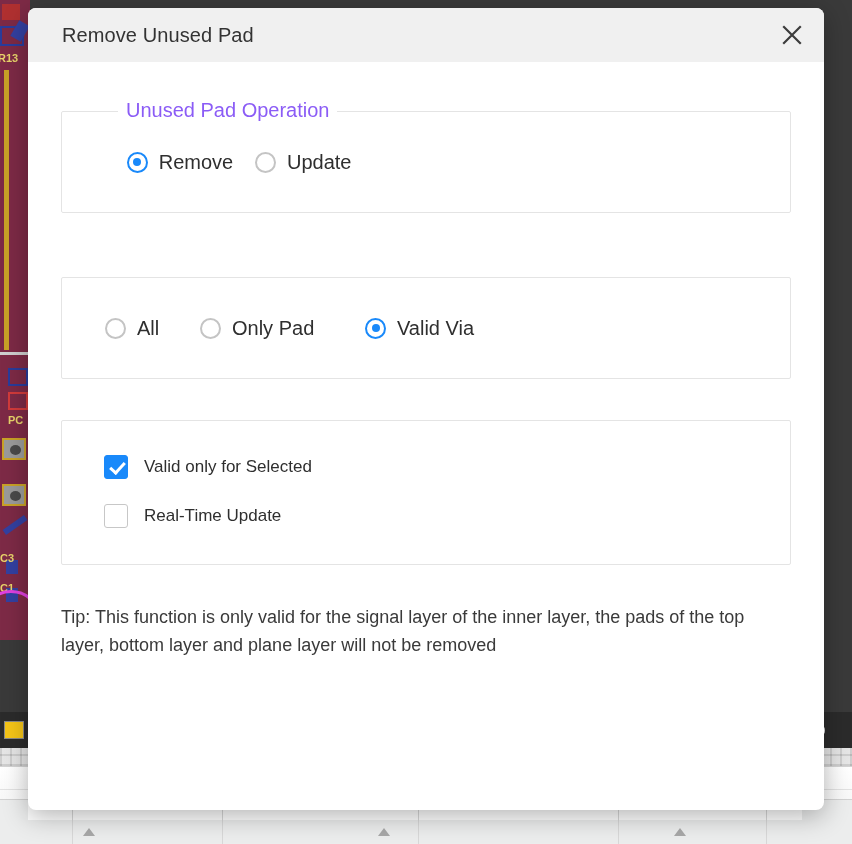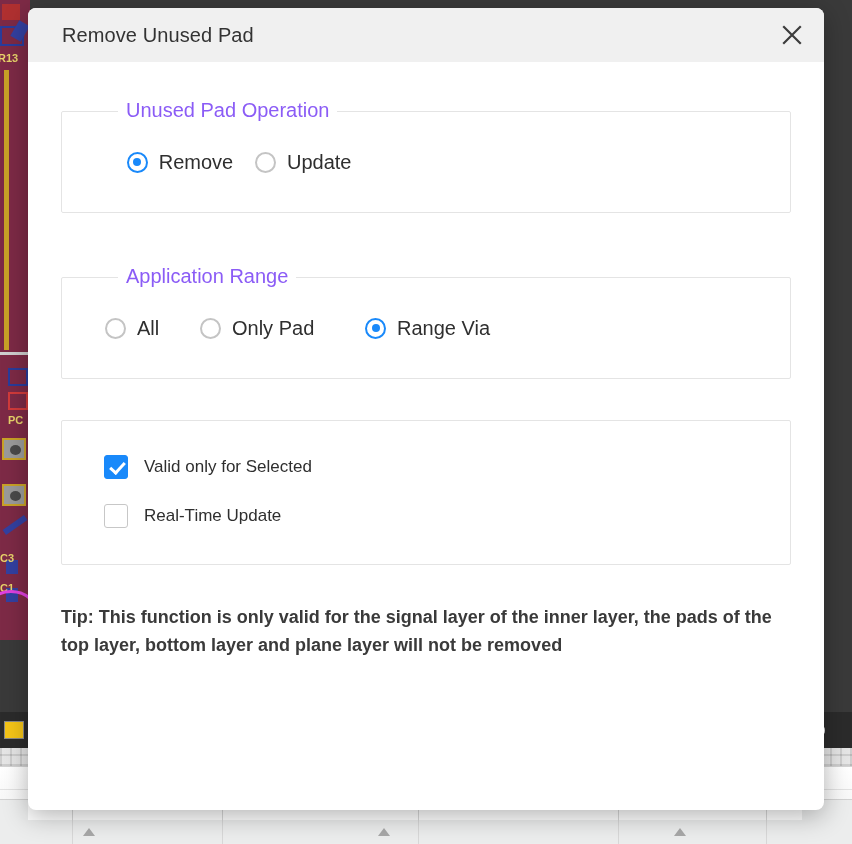--- a/index.html
+++ b/index.html
@@ -265,21 +265,20 @@
     color: #2f2f2f;
     white-space: nowrap;
   }
 
   .tip-text {
     font-size: 18px;
     color: #3a3a3a;
     line-height: 28px;
     margin-top: 38px;
     width: 725px;
-    font-weight: bold;
   }
 
   .footer {
     position: absolute;
     left: 0; right: 0;
     top: 731px;
     display: flex;
     justify-content: flex-end;
     padding-right: 28px;
     box-sizing: border-box;
@@ -390,33 +389,32 @@
             <span class="radio-label">Remove</span>
           </div>
           <div class="radio-item">
             <span class="radio-mark"></span>
             <span class="radio-label">Update</span>
           </div>
         </div>
       </div>
 
       <div class="group" style="margin-top:64px;height:102px;">
-        <div class="group-legend">Application Range</div>
         <div class="group-body" style="height:100%;padding-left:43px;">
           <div class="radio-item" style="width:95px;">
             <span class="radio-mark"></span>
             <span class="radio-label">All</span>
           </div>
           <div class="radio-item" style="width:165px;">
             <span class="radio-mark"></span>
             <span class="radio-label">Only Pad</span>
           </div>
           <div class="radio-item checked">
             <span class="radio-mark"></span>
-            <span class="radio-label">Range Via</span>
+            <span class="radio-label">Valid Via</span>
           </div>
         </div>
       </div>
 
       <div class="group" style="margin-top:41px;height:145px;padding:34px 0 0 42px;">
         <div class="check-item checked">
           <span class="check-mark"></span>
           <span class="check-label">Valid only for Selected</span>
         </div>
         <div class="check-item" style="margin-top:25px;">

